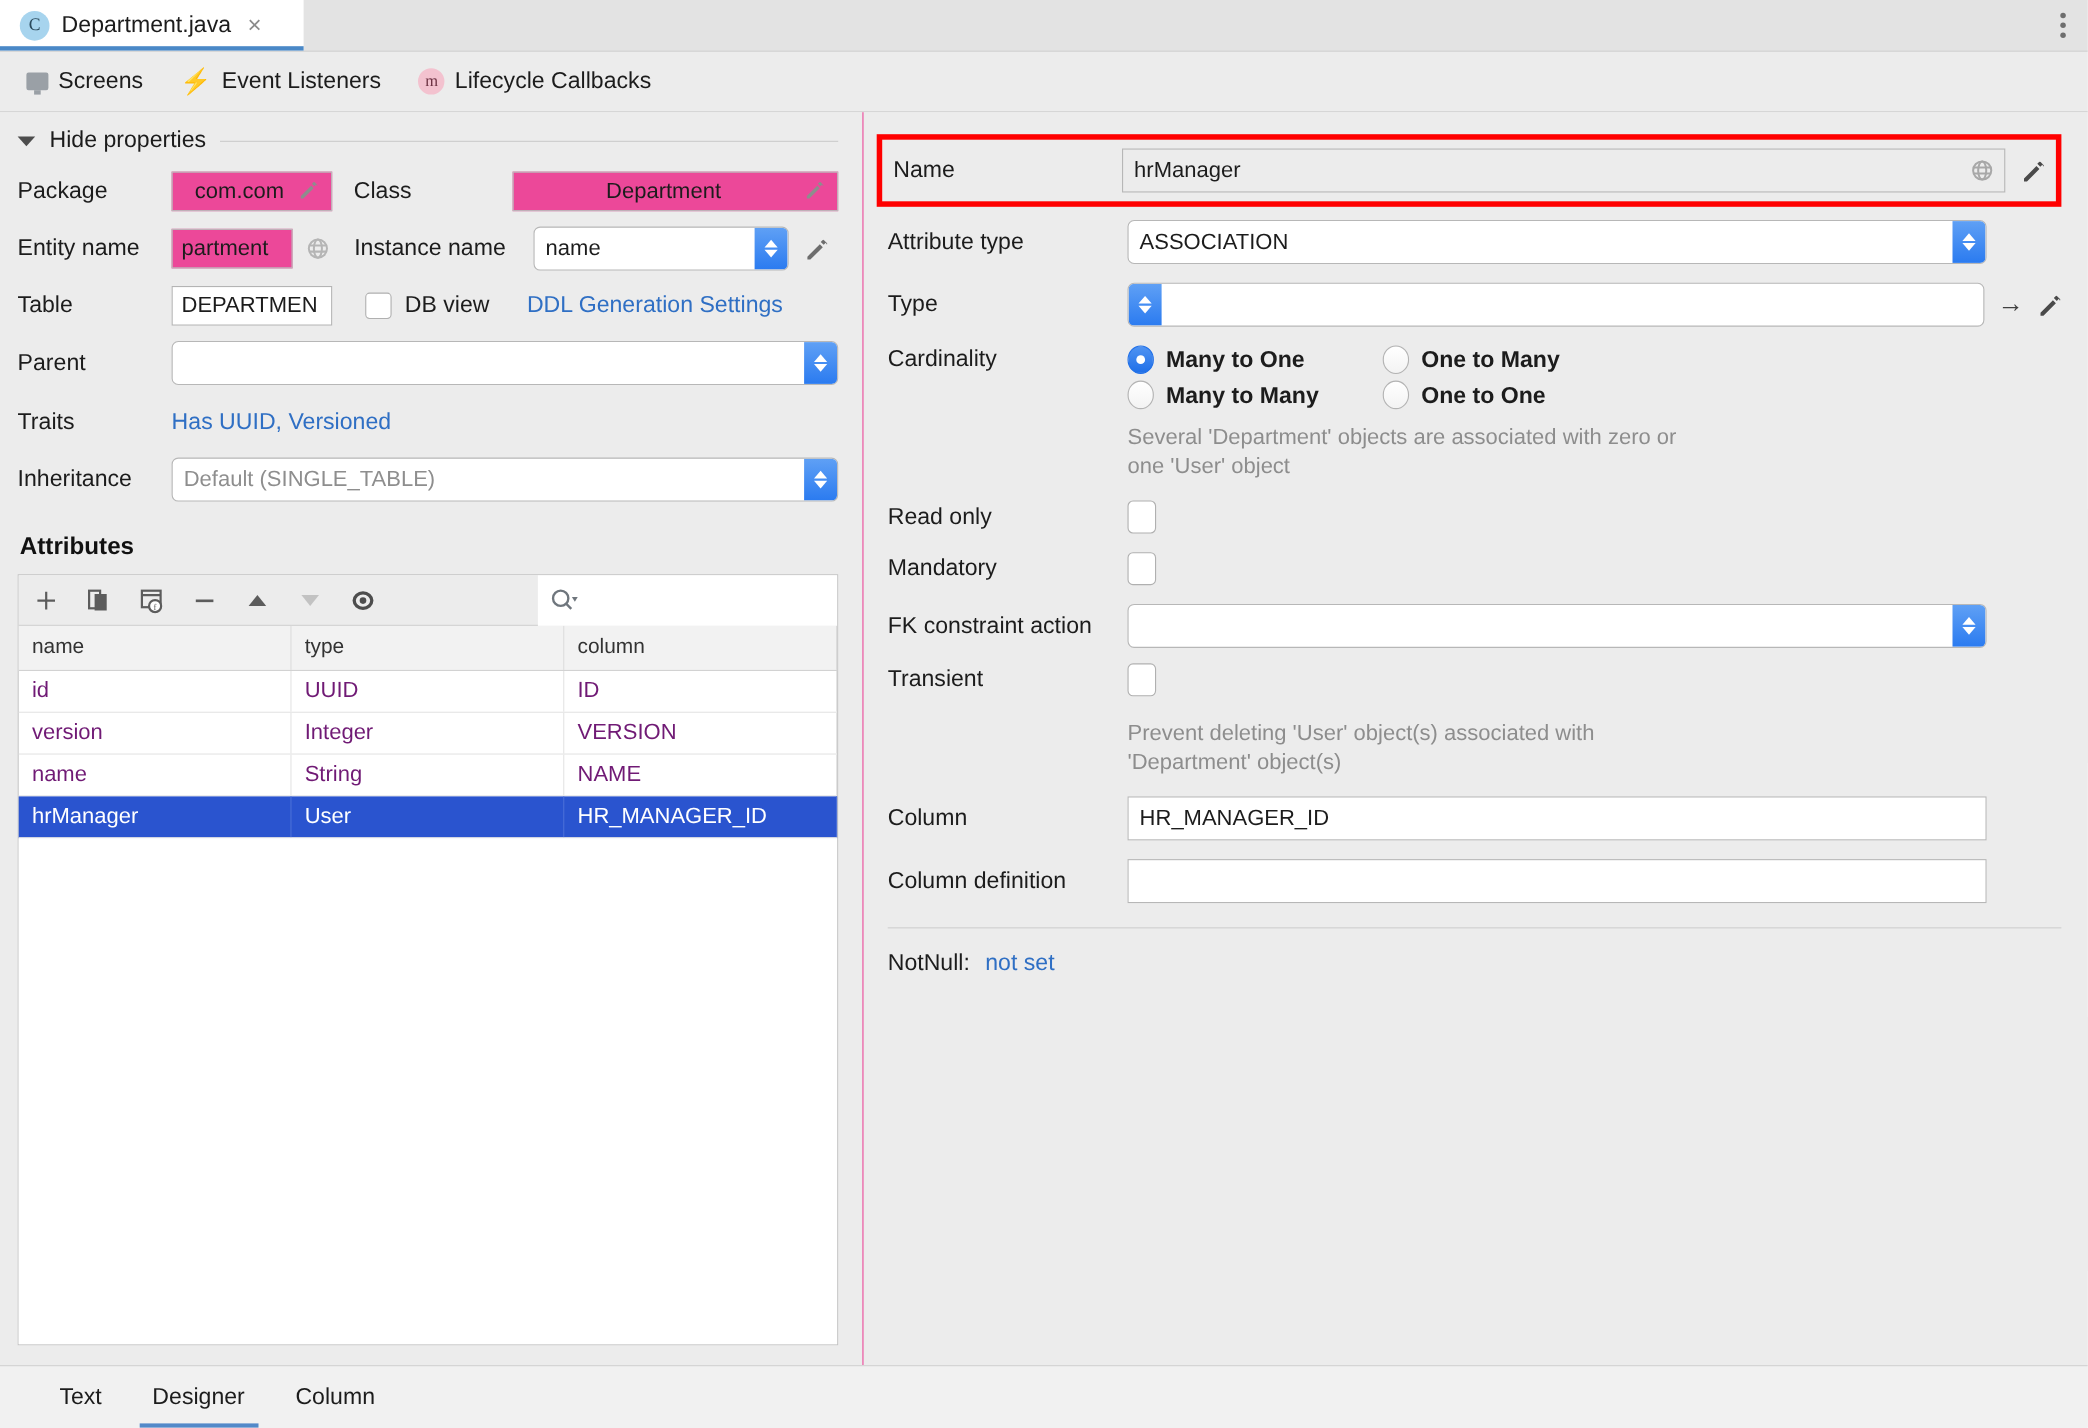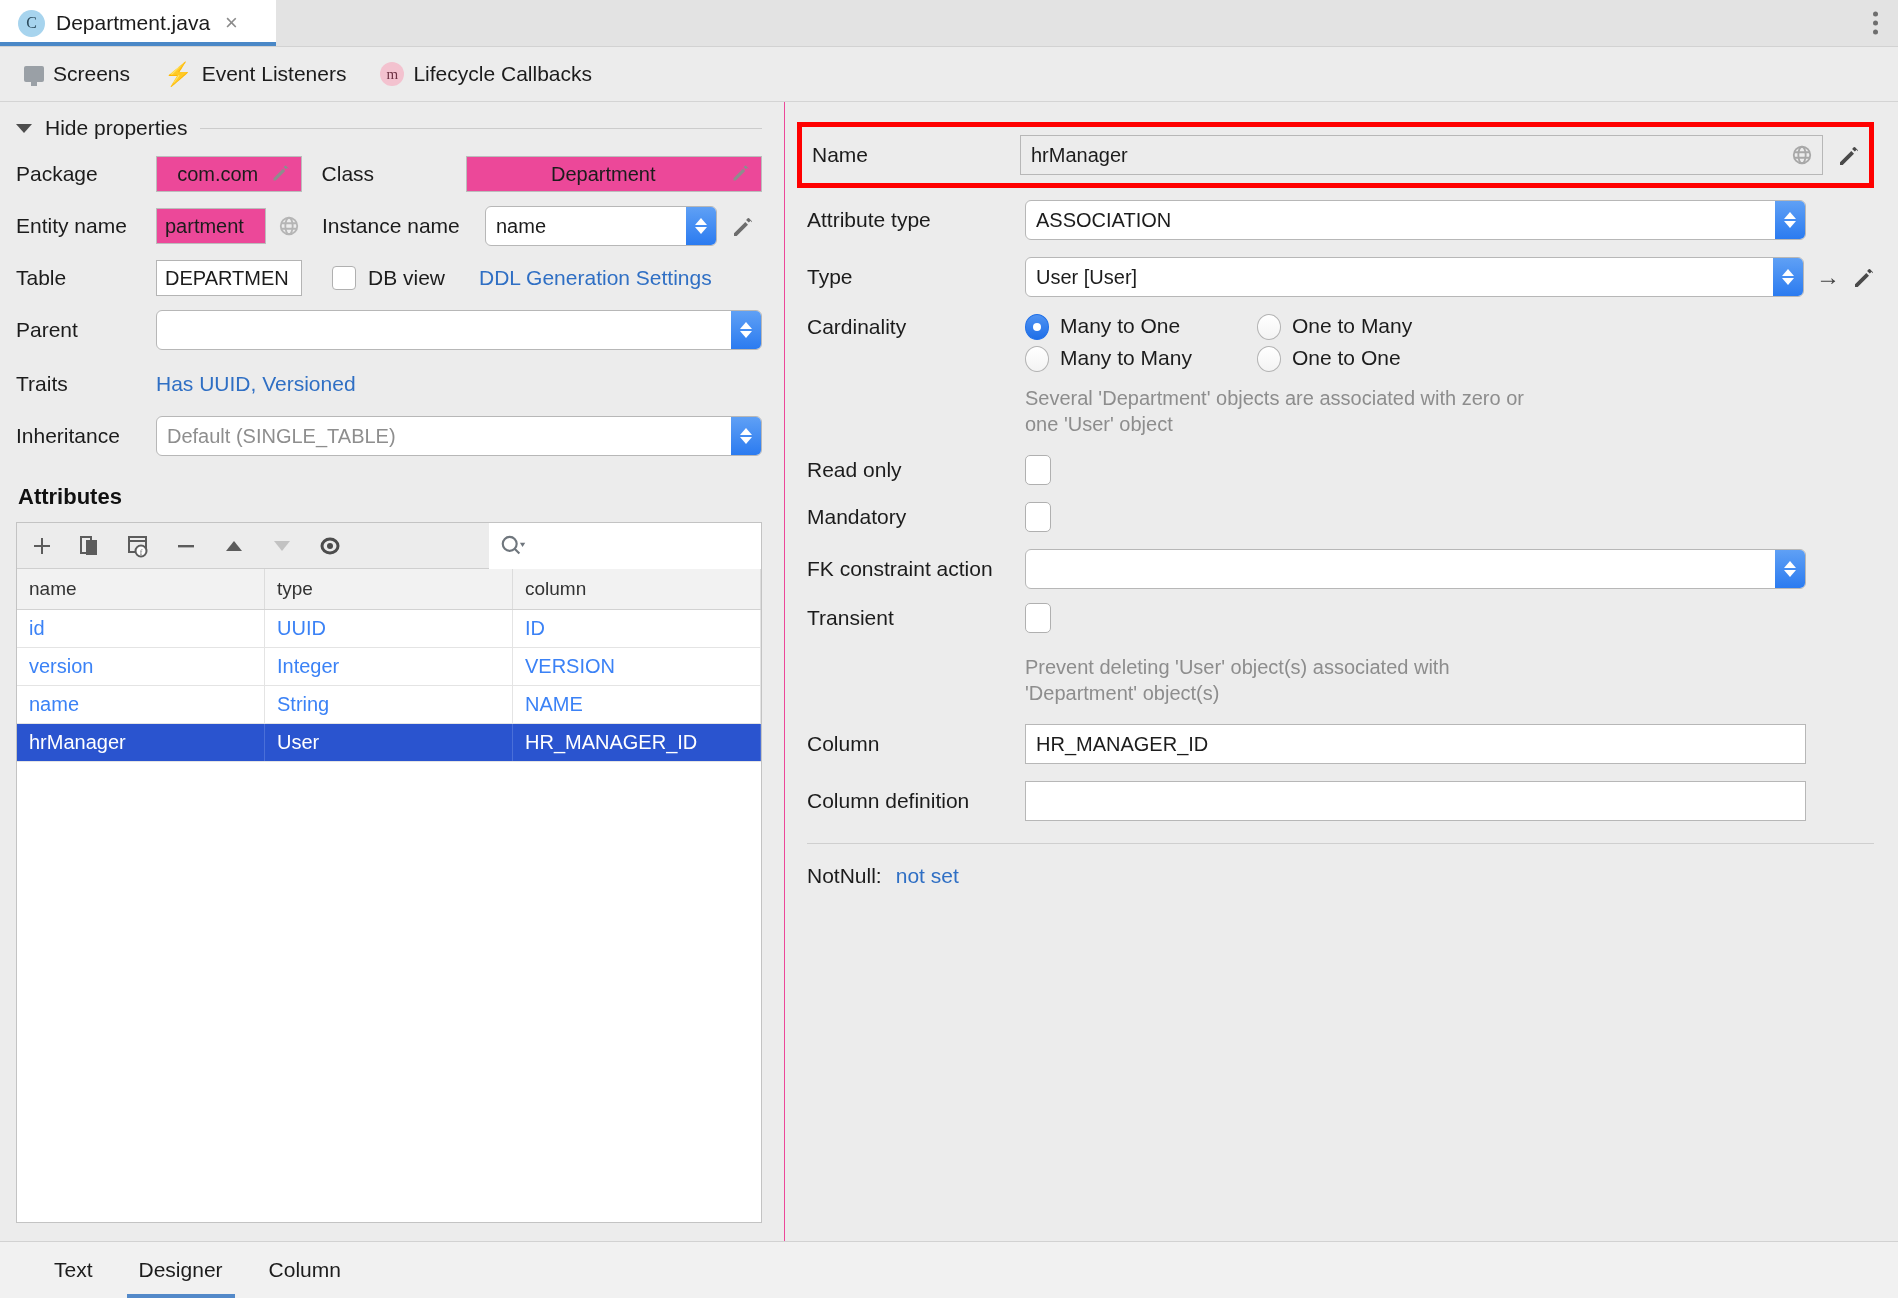--- a/index.html
+++ b/index.html
@@ -244,21 +244,21 @@
   }
   .tgrid { flex: 1; display:flex; flex-direction: column; min-height:0; }
   .thead { display: flex; background: #f2f2f2; border-bottom: 1px solid #d2d2d2; flex:none; }
   .thead > div {
     font-size: 19px; color: #333;
     padding: 9px 12px;
     border-right: 1px solid #dcdcdc;
   }
   .trow { display: flex; border-bottom: 1px solid #e4e4e4; flex:none; }
   .trow > div {
-    font-size: 20px; color: #3b82f6;
+    font-size: 20px; color: #701a75;
     padding: 7px 12px;
     border-right: 1px solid #e4e4e4;
     white-space: nowrap; overflow: hidden;
   }
   .trow.sel { background: #2a54cf; }
   .trow.sel > div { color: #ffffff; border-right-color: #4a6fd8; }
   .c0 { width: 248px; flex:none; }
   .c1 { width: 248px; flex:none; }
   .c2 { flex: 1; }
   .tbody-fill { flex:1; background:#fff; }
@@ -285,21 +285,21 @@
     display: flex; align-items: center;
     padding: 0 10px;
     min-width: 0;
     white-space: nowrap; overflow: hidden;
   }
   .rfield.ro { background: #ececec; }
   .rfield-wrap { flex:1; display:flex; align-items:center; position: relative; min-width:0; }
   .rfield-wrap .globe { position:absolute; right: 10px; }
 
   .radios { display: flex; align-items: center; }
-  .radio-item { display: flex; align-items: flex-start; gap: 11px; cursor: pointer; }
+  .radio-item { display: flex; align-items: flex-end; gap: 11px; cursor: pointer; font-weight: bold; }
   .radio-item.r1 { width: 232px; }
   .radio {
     width: 24px; height: 26px;
     border-radius: 50%;
     border: 1px solid #b3b3b3;
     background: linear-gradient(#ffffff, #f3f3f3);
     flex: none;
     display:flex;align-items:center;justify-content:center;
   }
   .radio.on { background: linear-gradient(#4f93f2, #1f6fe8); border-color: #1f6fe8; }
@@ -594,21 +594,20 @@
               </span>
           </div>
           <span style="width:56px;flex:none;"></span>
         </div>
       </div>
 
       <div class="rrow">
         <span class="rlabel">Type</span>
         <div class="rctl">
           <div class="combo" style="flex:1;">
-            <span class="cval">User [User]</span>
             <span class="spin">
                 <i class="a"></i>
                 <i class="b"></i>
               </span>
           </div>
           <span class="arrow-right">→</span>
           <span class="pencil">
             <svg viewBox="0 0 24 24" width="24" height="24">
                 <path d="M3 18.3V21h2.7L17 9.7 14.3 7 3 18.3zM20.7 7.3a1 1 0 0 0 0-1.4l-2.6-2.6a1 1 0 0 0-1.4 0L15.1 4.9 17.8 7.6l1.9-1.9z" fill="#4a4a4a"></path>
               </svg>

